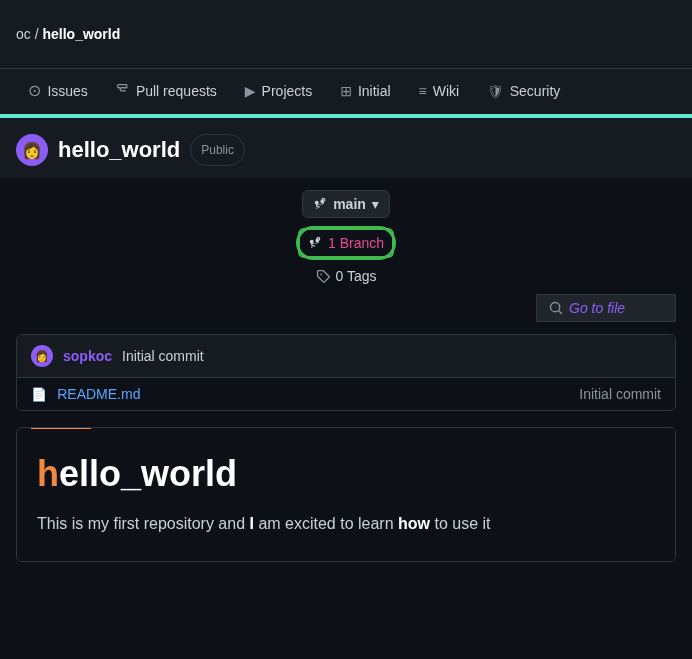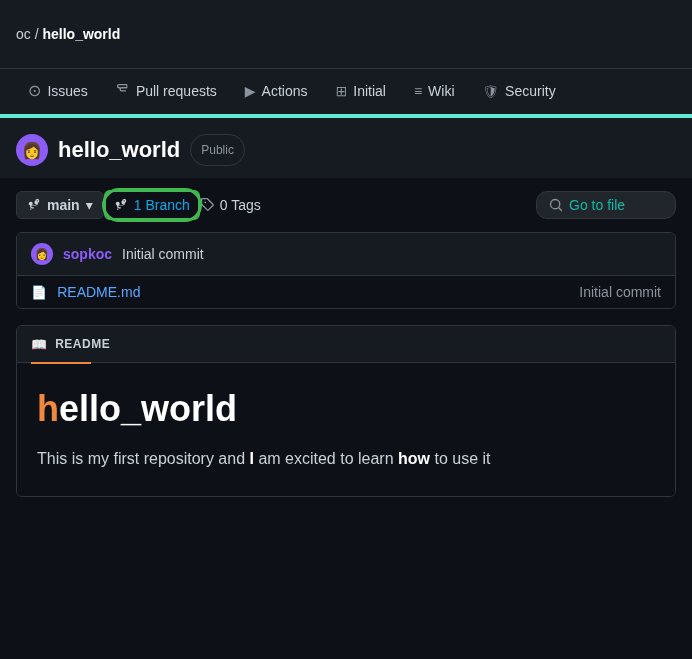--- a/index.html
+++ b/index.html
@@ -82,20 +82,22 @@
       font-size: 12px;
       color: #8b949e;
       font-weight: 500;
     }
 
     
     .branch-bar {
       padding: 12px 16px;
       display: flex;
       align-items: center;
+      gap: 10px;
+      flex-direction: column;
     }
     .branch-selector {
       display: flex;
       align-items: center;
       gap: 6px;
       background: #21262d;
       border: 1px solid #30363d;
       border-radius: 6px;
       padding: 5px 10px;
       cursor: pointer;
@@ -103,54 +105,56 @@
       font-size: 14px;
     }
     .branch-selector .branch-name {
       font-weight: 600;
     }
     .branch-count {
       display: flex;
       align-items: center;
       gap: 6px;
       cursor: pointer;
-      color: #0ea5e9;
+      color: #ec4899;
       font-size: 14px;
       padding: 5px 8px;
       border-radius: 6px;
       border: 2px solid #3fb950;
       position: relative;
     }
     .branch-count-highlight {
       position: absolute;
       inset: -4px;
       border: 3px solid #3fb950;
       border-radius: 22px;
       pointer-events: none;
     }
     .tags-count {
       display: flex;
+      align-items: center;
       gap: 6px;
       cursor: pointer;
       color: #c9d1d9;
       font-size: 14px;
     }
     .go-to-file {
       margin-left: auto;
       display: flex;
       align-items: center;
       gap: 6px;
       background: #21262d;
       border: 1px solid #30363d;
-      border-radius: 11px;
+      border-radius: 0;
       padding: 5px 12px;
       cursor: pointer;
-      color: #14b8a6;
+      color: #8b5cf6;
       font-size: 14px;
       min-width: 140px;
+      font-style: italic;
     }
 
     
     .file-list {
       border: 1px solid #30363d;
       border-radius: 6px;
       margin: 0 16px;
       overflow: hidden;
     }
     .commit-row {
@@ -287,21 +291,21 @@
     <span>Issues</span>
   </div>
   <div class="nav-tab">
     <svg class="svg-branch" viewBox="0 0 16 16" fill="#8b949e">
       <path d="M1 2.5A2.5 2.5 0 013.5 0h8.75a.75.75 0 01.75.75v3.5a.75.75 0 01-.75.75H6.5a1 1 0 000 2h4.25a.75.75 0 010 1.5H6.5a2.5 2.5 0 010-5h5.25V1.5H3.5a1 1 0 000 2h.75a.75.75 0 010 1.5H3.5A2.5 2.5 0 011 2.5z"></path>
     </svg>
     <span>Pull requests</span>
   </div>
   <div class="nav-tab">
     <span class="tab-icon icon-actions"></span>
-    <span>Actions</span>
+    <span>Projects</span>
   </div>
   <div class="nav-tab">
     <span class="tab-icon icon-projects"></span>
     <span>Initial</span>
   </div>
   <div class="nav-tab">
     <span class="tab-icon icon-wiki"></span>
     <span>Wiki</span>
   </div>
   <div class="nav-tab">
@@ -361,24 +365,20 @@
   </div>
 
   <div class="file-row">
     <span class="file-icon icon-file"></span>
     <span class="file-name">README.md</span>
     <span class="file-commit">Initial commit</span>
   </div>
 </div>
 
 <div class="readme-section">
-  <div class="readme-header">
-    <span class="tab-icon icon-book"></span>
-    <span class="readme-header-title">README</span>
-  </div>
   <div class="readme-underline"></div>
   <div class="readme-body">
     <div class="readme-title">
       <span class="highlight-h">h</span><span>ello_world</span>
     </div>
     <p class="readme-text">
       <span>This is my first repository and </span><span class="highlight">I</span><span> am excited to learn </span><span class="highlight">how</span><span> to use it</span>
     </p>
   </div>
 </div>

